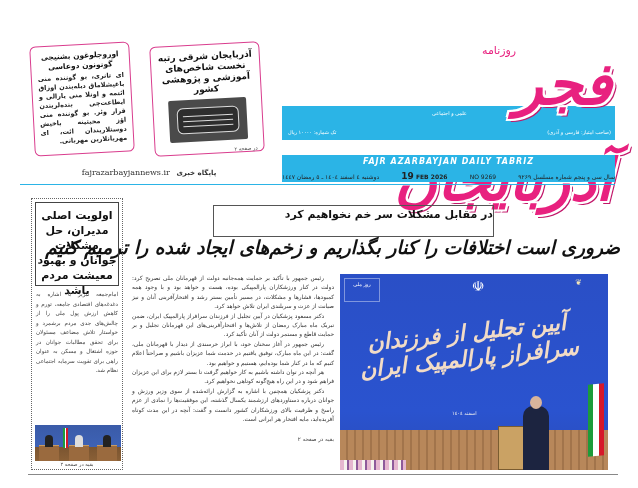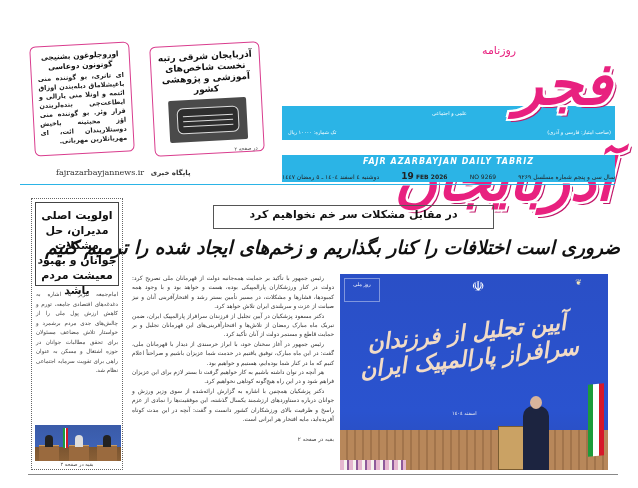--- a/index.html
+++ b/index.html
@@ -38,28 +38,28 @@
   .teaser-2 { left: 152px; top: 44px; width: 110px; height: 110px; }
   .teaser h3 { font-size: 7.5px; font-weight: bold; line-height: 10px; color: #111; }
   .teaser p { font-size: 6.5px; line-height: 9px; color: #222; font-weight: bold; margin-top: 2px; text-align: justify; }
   .teaser-2 h3 { font-size: 9px; line-height: 11px; }
   .teaser-2 .thumb { margin: 4px auto 0; width: 78px; height: 42px; background: #4a4a4a; border-radius: 2px; position: relative; }
   .teaser-2 .thumb::before { content: ""; position: absolute; left: 8px; top: 8px; right: 8px; bottom: 8px;
     border: 1px solid #ddd; border-radius: 6px; background: #2e2e2e; }
   .teaser-2 .thumb i { position: absolute; left: 14px; right: 14px; height: 1px; background: #dcdcdc; }
   .teaser-2 .more { font-size: 5px; color: #444; margin-top: 6px; text-align: right; }
 
-  .site-line { position: absolute; left: 56px; top: 168px; width: 230px; text-align: left; font-size: 8px; color: #333;
+  .site-line { position: absolute; left: 34px; top: 168px; width: 230px; text-align: center; font-size: 8px; color: #333;
     font-family: "DejaVu Serif", serif; }
   .site-line .fa { direction: rtl; font-family: "DejaVu Sans", sans-serif; font-size: 7px; font-weight: bold; margin-left: 4px; }
   .left-rule { position: absolute; left: 20px; top: 184px; width: 262px; height: 1px; background: #2bb4e6; }
 
   
-  .kicker { position: absolute; left: 213px; top: 205px; width: 281px; height: 24px; border: 1px solid #555;
-    font-size: 11px; font-weight: bold; text-align: center; line-height: 18px; direction: rtl; color: #111; }
+  .kicker { position: absolute; left: 213px; top: 205px; width: 281px; height: 32px; border: 1px solid #555;
+    font-size: 11px; font-weight: bold; text-align: right; line-height: 18px; direction: rtl; color: #111; }
   .headline { position: absolute; left: 126px; top: 232px; width: 494px; height: 30px; direction: rtl;
     font-family: "DejaVu Sans", sans-serif; font-weight: bold; font-style: italic; font-size: 19px; color: #111;
     text-align: right; white-space: nowrap; letter-spacing: -0.6px; line-height: 30px; transform: scaleX(0.98); transform-origin: right; }
 
   
   .article { position: absolute; left: 132px; top: 274px; width: 202px; height: 200px; direction: rtl;
     font-size: 5.8px; line-height: 9.4px; color: #333; text-align: justify; }
   .article p { text-indent: 10px; }
   .article .cont { display: block; margin-top: 10px; text-indent: 0; font-size: 5.5px; color: #444; }
 

